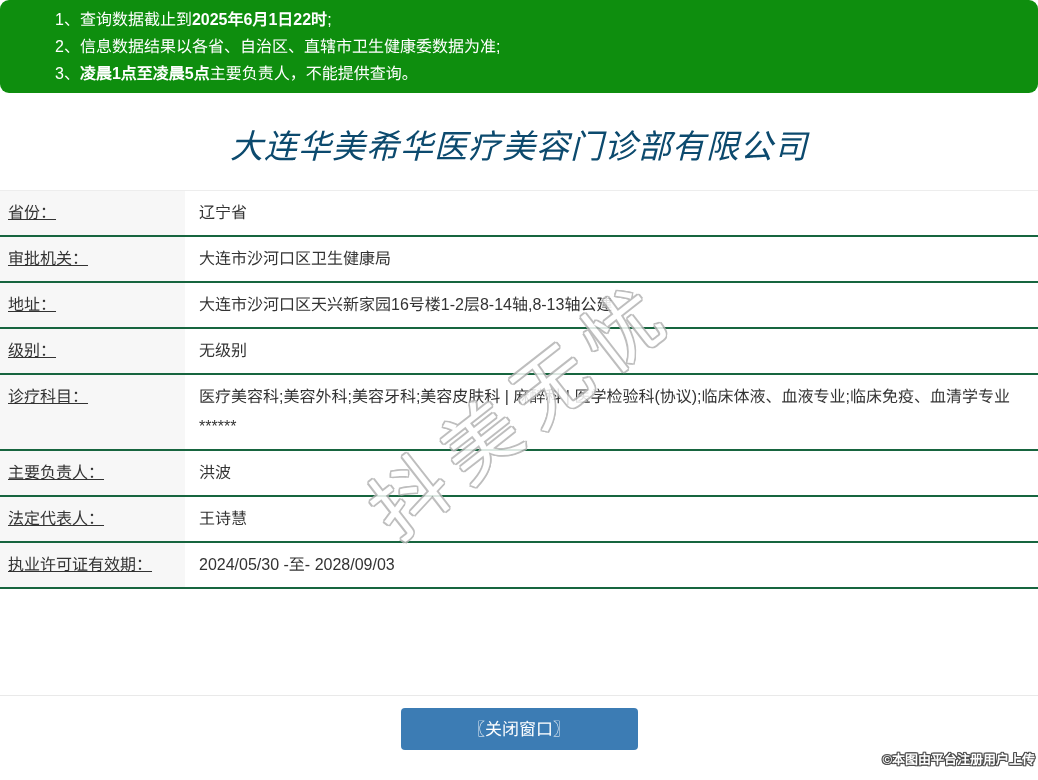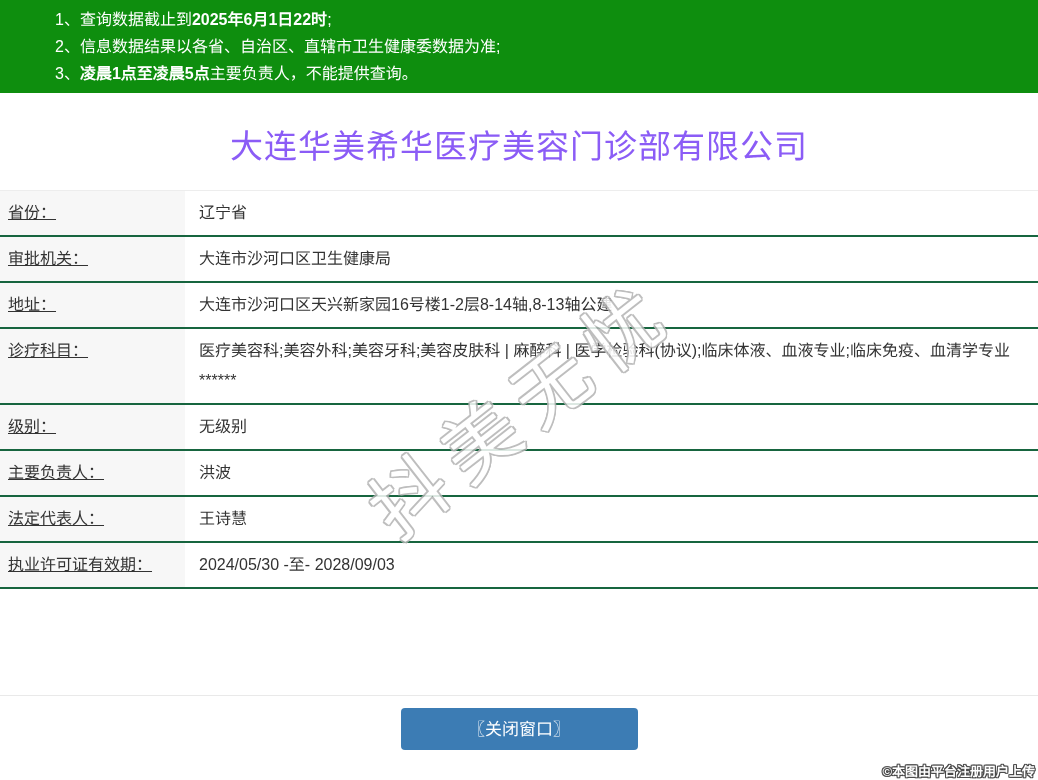--- a/index.html
+++ b/index.html
@@ -12,30 +12,30 @@
   *{box-sizing:border-box;}
   html,body{margin:0;padding:0;}
   body{
     width:1038px;height:780px;position:relative;overflow:hidden;
     background:#fff;color:var(--text-dark);
     font-family:"Liberation Sans","DejaVu Sans",sans-serif;
   }
   
   .banner{
     background:var(--banner-green);
-    height:93px;padding-top:6px;color:#fff;
+    height:93px;padding-top:6px;color:#fff;border-radius:9px;
   }
   .notice{
     padding-left:55px;font-size:16px;line-height:27px;white-space:nowrap;
   }
   .notice b{font-weight:bold;}
   
   .page-title{
     margin:0;padding:27px 0 22px;text-align:center;
-    font-size:33px;font-weight:400;color:#8b5cf6;letter-spacing:1px;
+    font-size:33px;font-weight:400;color:#0c4a6e;letter-spacing:1px;font-style:italic;
   }
   
   table.details{
     width:100%;border-collapse:collapse;border-top:1px solid #ededed;
   }
   .details td{
     vertical-align:top;font-size:16px;line-height:30px;padding:7px 0;
     border-bottom:2px solid var(--row-border-green);
   }
   .details td.label{
@@ -58,21 +58,21 @@
   .watermark{
     position:absolute;left:287px;top:352px;width:450px;height:90px;
     text-align:center;transform:rotate(-38deg);
     font-size:76px;letter-spacing:14px;white-space:nowrap;
     color:#fff;opacity:.85;pointer-events:none;
     text-shadow:-2px 0 #b3b3b3,2px 0 #b3b3b3,0 -2px #b3b3b3,0 2px #b3b3b3,
                 -1px -1px #b3b3b3,1px 1px #b3b3b3,-1px 1px #b3b3b3,1px -1px #b3b3b3;
   }
   
   .upload-note{
-    position:absolute;right:3px;bottom:0;
+    position:absolute;right:3px;bottom:12px;
     font-size:13px;font-weight:bold;color:#fff;white-space:nowrap;
     text-shadow:-1px 0 #4a4a4a,1px 0 #4a4a4a,0 -1px #4a4a4a,0 1px #4a4a4a,
                 -1px -1px #4a4a4a,1px 1px #4a4a4a,-1px 1px #4a4a4a,1px -1px #4a4a4a;
   }
 </style>
 </head>
 <body>
 
 <header class="banner">
   <div class="notice"><span>1、</span><span>查询数据截止到</span><b>2025年6月1日22时</b><span>;</span></div>
@@ -90,29 +90,29 @@
     </tr>
     <tr>
       <td class="label">审批机关：</td>
       <td class="value">大连市沙河口区卫生健康局</td>
     </tr>
     <tr>
       <td class="label">地址：</td>
       <td class="value">大连市沙河口区天兴新家园16号楼1-2层8-14轴,8-13轴公建</td>
     </tr>
     <tr>
+      <td class="label">级别：</td>
+      <td class="value">无级别</td>
+    </tr>
+    <tr>
       <td class="label">诊疗科目：</td>
       <td class="value">
         <div>医疗美容科;美容外科;美容牙科;美容皮肤科 | 麻醉科 | 医学检验科(协议);临床体液、血液专业;临床免疫、血清学专业</div>
         <div>******</div>
       </td>
-    </tr>
-    <tr>
-      <td class="label">级别：</td>
-      <td class="value">无级别</td>
     </tr>
     <tr>
       <td class="label">主要负责人：</td>
       <td class="value">洪波</td>
     </tr>
     <tr>
       <td class="label">法定代表人：</td>
       <td class="value">王诗慧</td>
     </tr>
     <tr>

